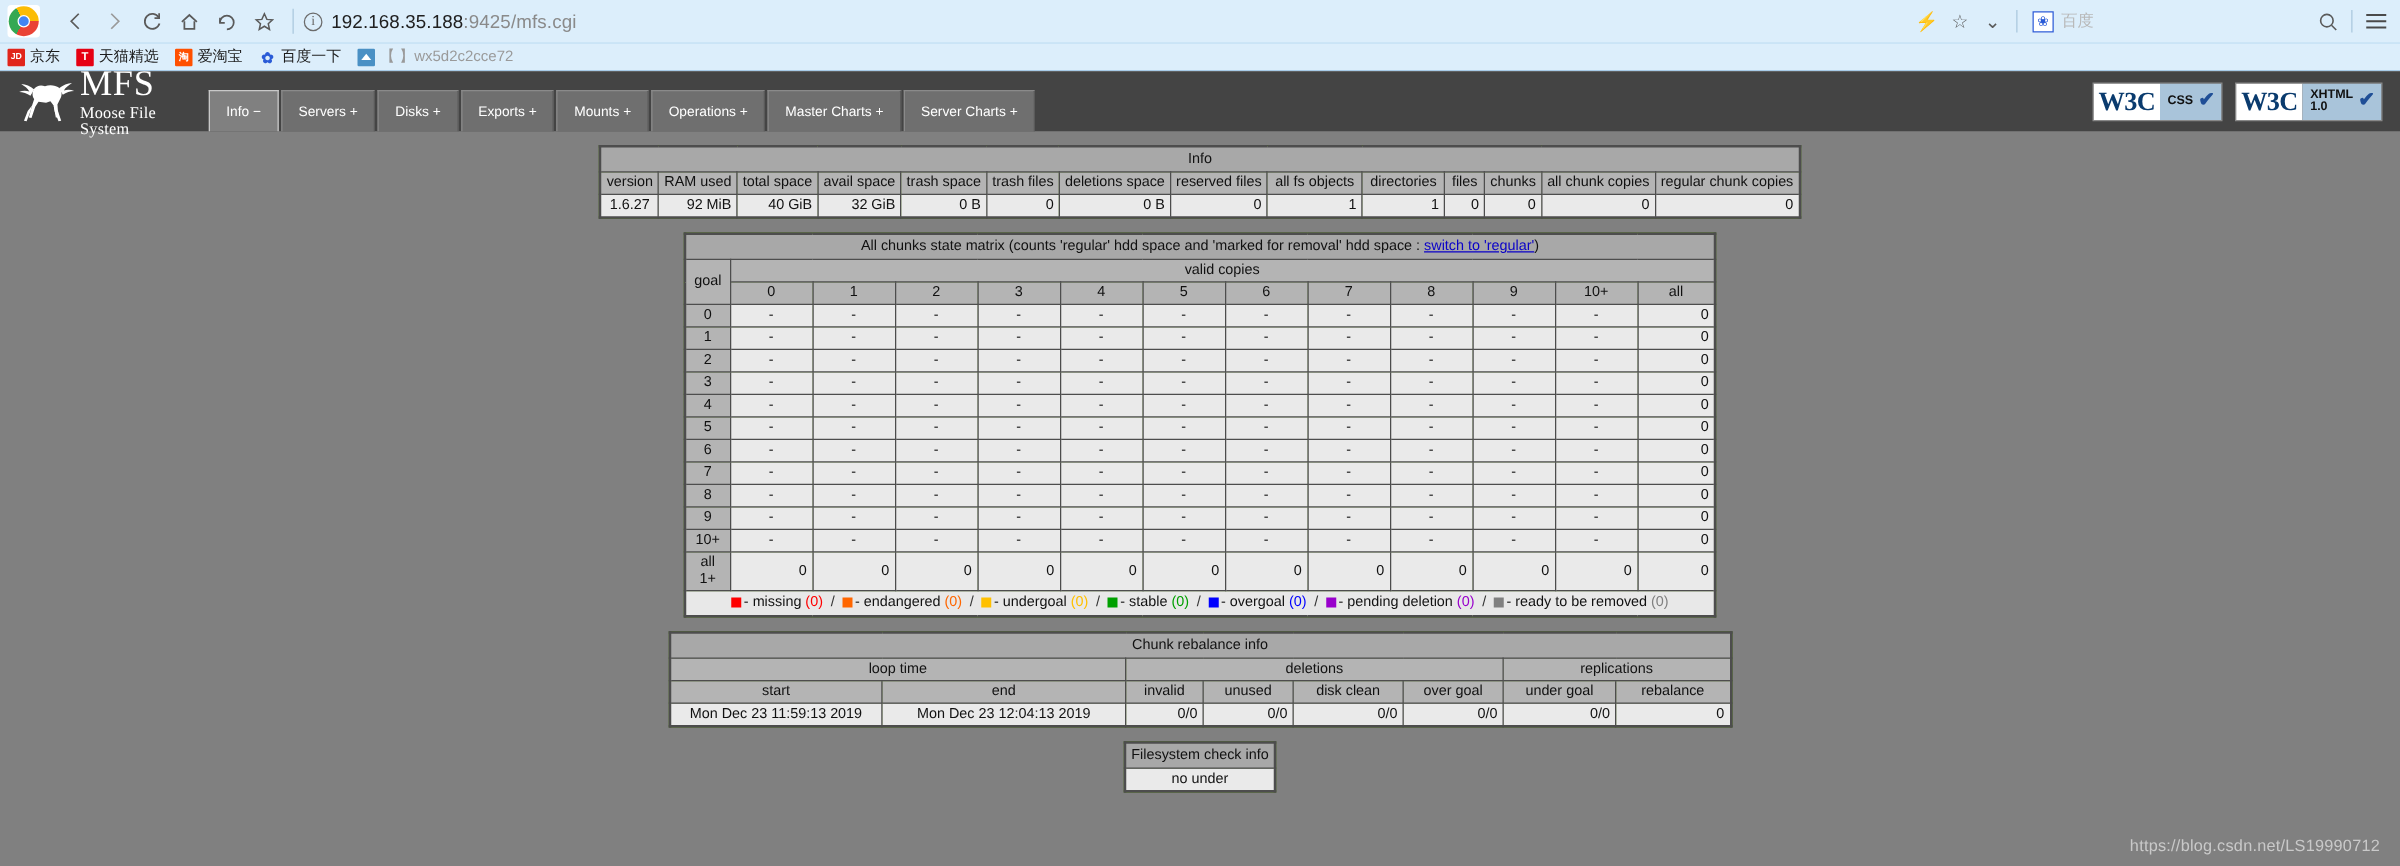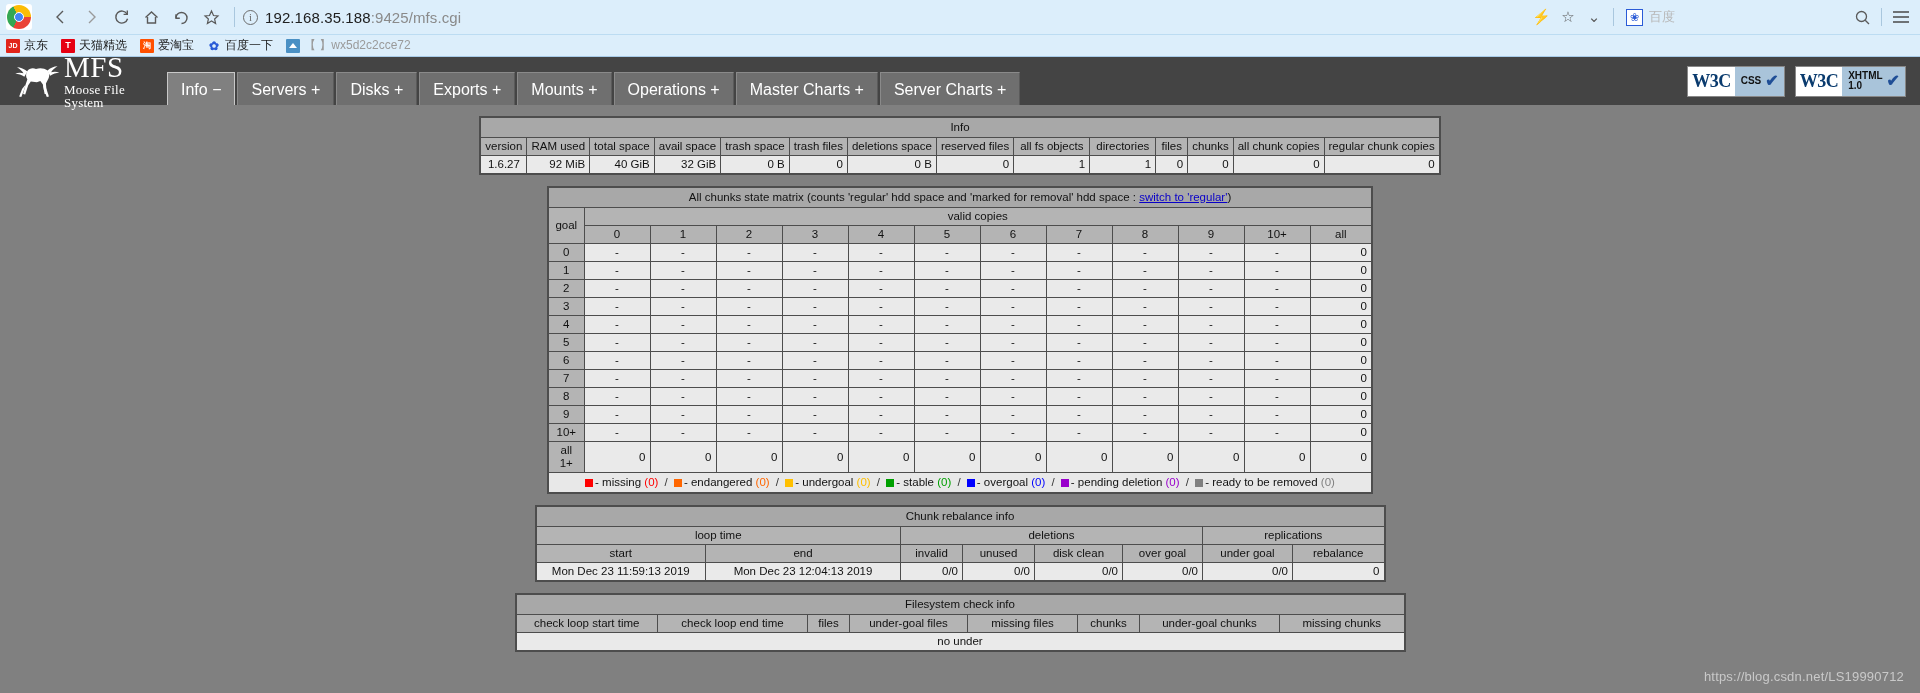--- a/index.html
+++ b/index.html
@@ -186,21 +186,21 @@
   }
   #navtabs {
     display: flex; align-items: flex-end;
     flex: 1 1 auto;
     gap: 2px;
     padding-bottom: 0;
   }
   .navtab {
     background: #6f6f6f;
     color: #ffffff;
-    font-size: 16px;
+    font-size: 11px;
     padding: 11px 13px 9px 13px;
     height: 33px;
     display: flex; align-items: center;
     white-space: nowrap;
     cursor: default;
     border-top: 1px solid #8a8a8a;
     border-left: 1px solid #8a8a8a;
     border-right: 1px solid #5a5a5a;
   }
   .navtab.active {
@@ -217,21 +217,21 @@
   .w3c {
     display: flex; align-items: stretch;
     height: 31px;
     border: 1px solid #888;
   }
   .w3c-left {
     background: #ffffff;
     color: #0a3b6e;
     font-family: "Liberation Serif", serif;
     font-weight: bold;
-    font-size: 18px;
+    font-size: 21px;
     padding: 0 4px;
     display: flex; align-items: center;
     letter-spacing: -0.5px;
   }
   .w3c-right {
     background: #a9c4da;
     display: flex; align-items: center; gap: 4px;
     padding: 0 5px 0 6px;
     color: #111;
     font-weight: bold;
@@ -742,30 +742,20 @@
           </tr>
         </tbody>
     </table>
 
     <table class="mfs" id="tbl-fs">
       <tbody id="fs-body">
           <tr>
             <td class="tbl-title" colspan="8">Filesystem check info</td>
           </tr>
           <tr>
-            <th class="hdr" style="width:142px">check loop start time</th>
-            <th class="hdr" style="width:150px">check loop end time</th>
-            <th class="hdr" style="width:42px">files</th>
-            <th class="hdr" style="width:118px">under-goal files</th>
-            <th class="hdr" style="width:110px">missing files</th>
-            <th class="hdr" style="width:62px">chunks</th>
-            <th class="hdr" style="width:140px">under-goal chunks</th>
-            <th class="hdr" style="width:125px">missing chunks</th>
-          </tr>
-          <tr>
             <td class="ctr" colspan="8">no under</td>
           </tr>
         </tbody>
     </table>
 
   </div>
 
   <div id="watermark">https://blog.csdn.net/LS19990712</div>
 </div>
 

